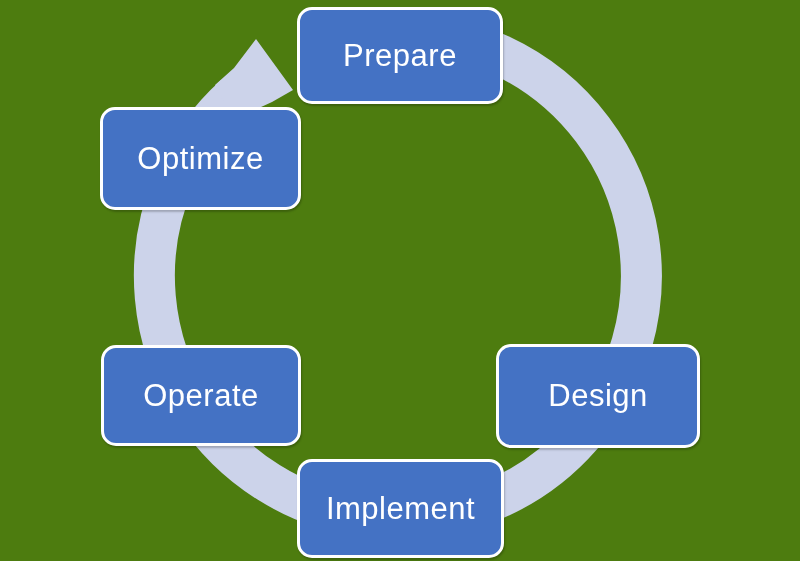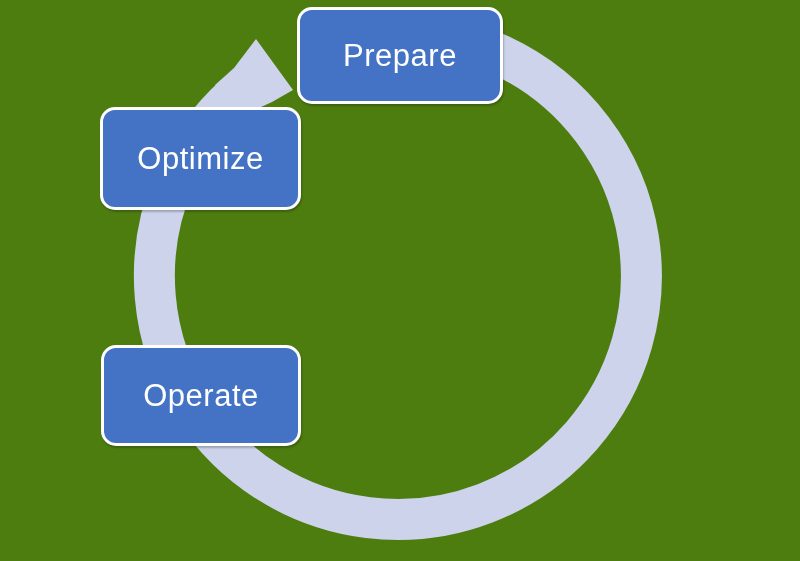--- a/index.html
+++ b/index.html
@@ -57,21 +57,27 @@
     <path d="M 398 32.5 A 243.5 243.5 0 1 1 235 95" fill="none" stroke="#CCD3EA" stroke-width="41" stroke-linecap="butt"></path>
 
     <polygon points="215,85 234,68 256,39 293,90 272,102 246,114 235,123" fill="#CCD3EA"></polygon>
   </svg>
 
   <div class="node n-prepare">
     <span>Prepare</span>
   </div>
 
 
+  <div class="node n-design">
+    <span>Design</span>
+  </div>
 
+  <div class="node n-implement">
+    <span>Implement</span>
+  </div>
 
   <div class="node n-operate">
     <span>Operate</span>
   </div>
 
   <div class="node n-optimize">
     <span>Optimize</span>
   </div>
 
 </div>

